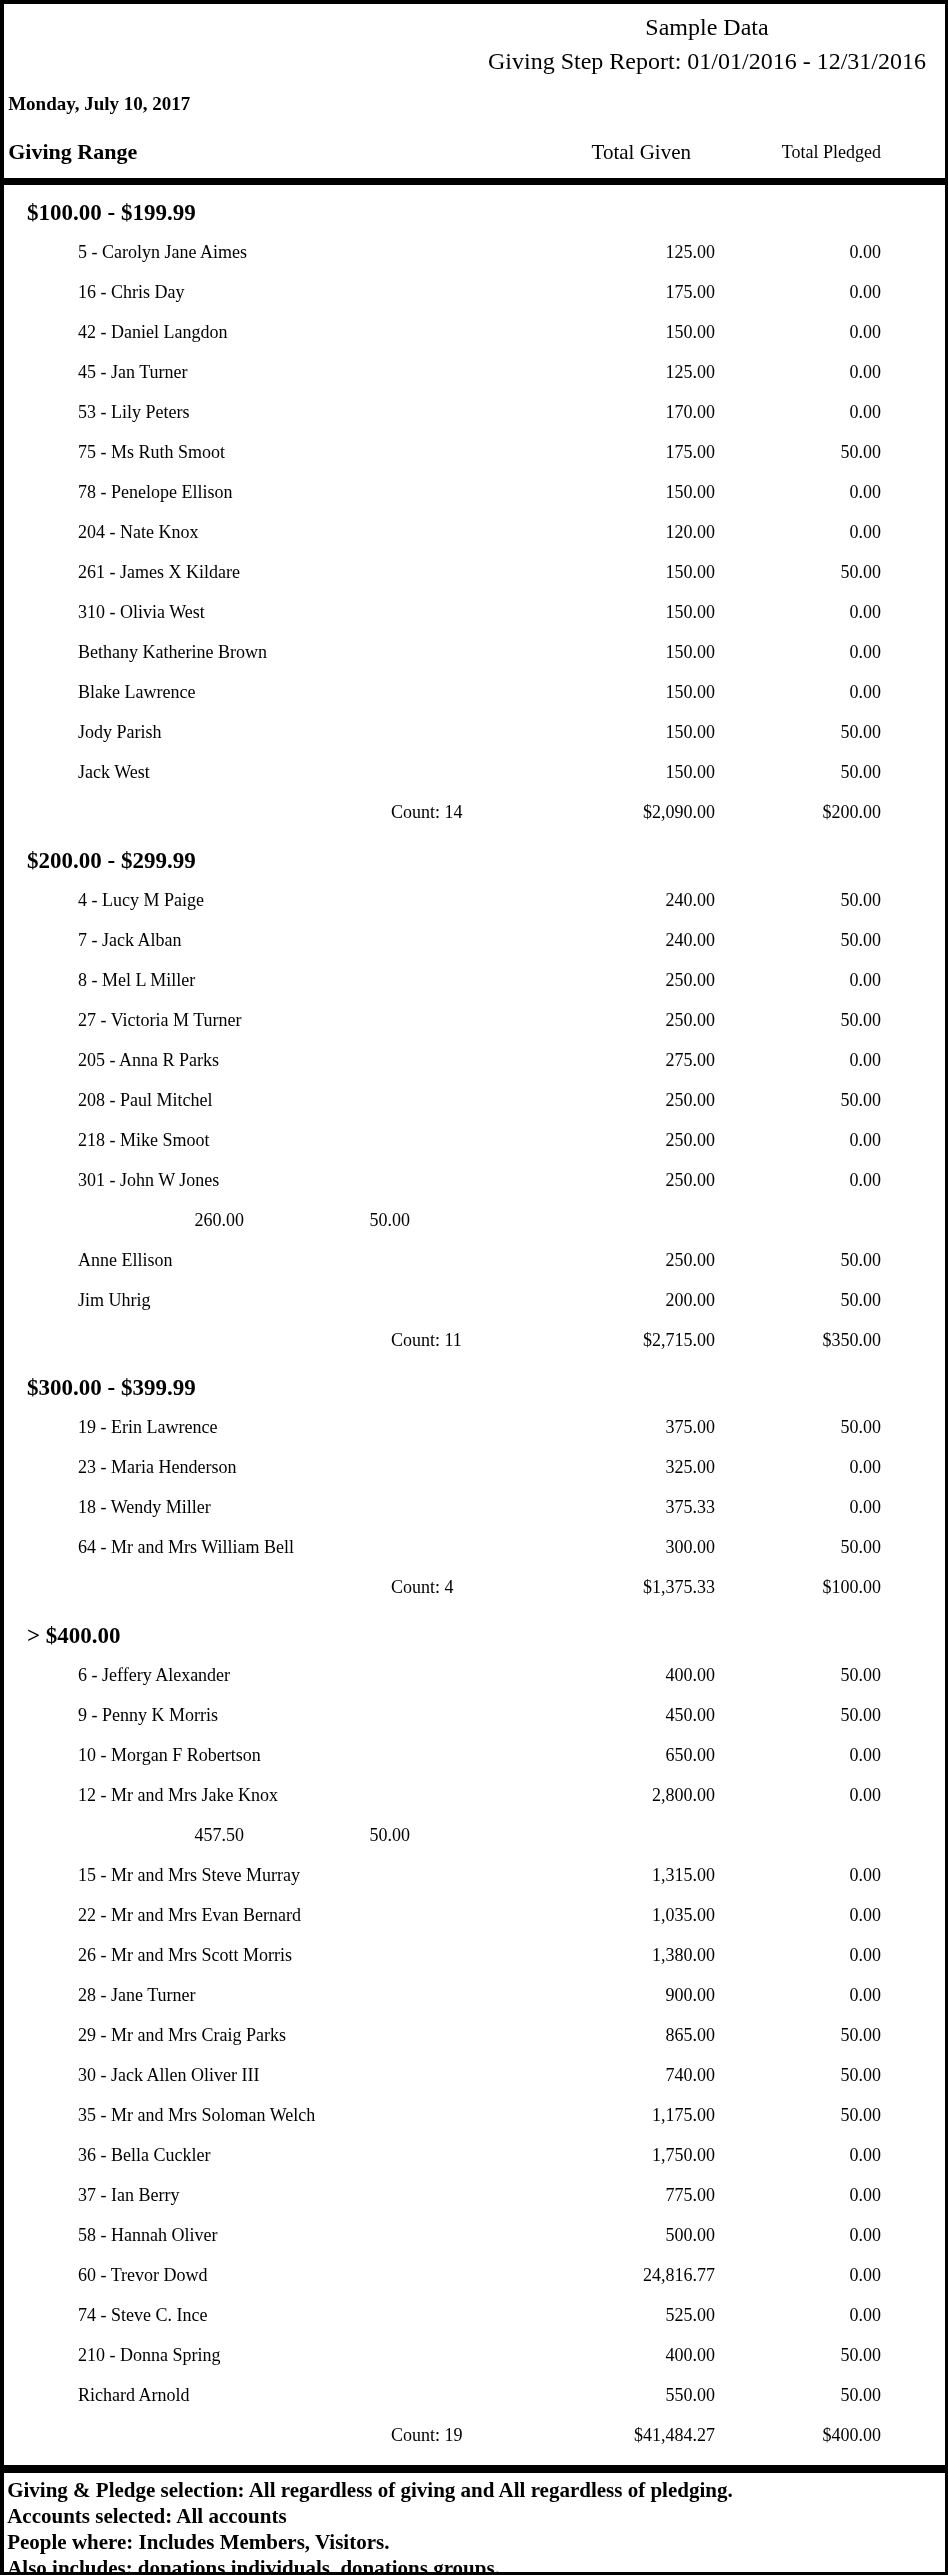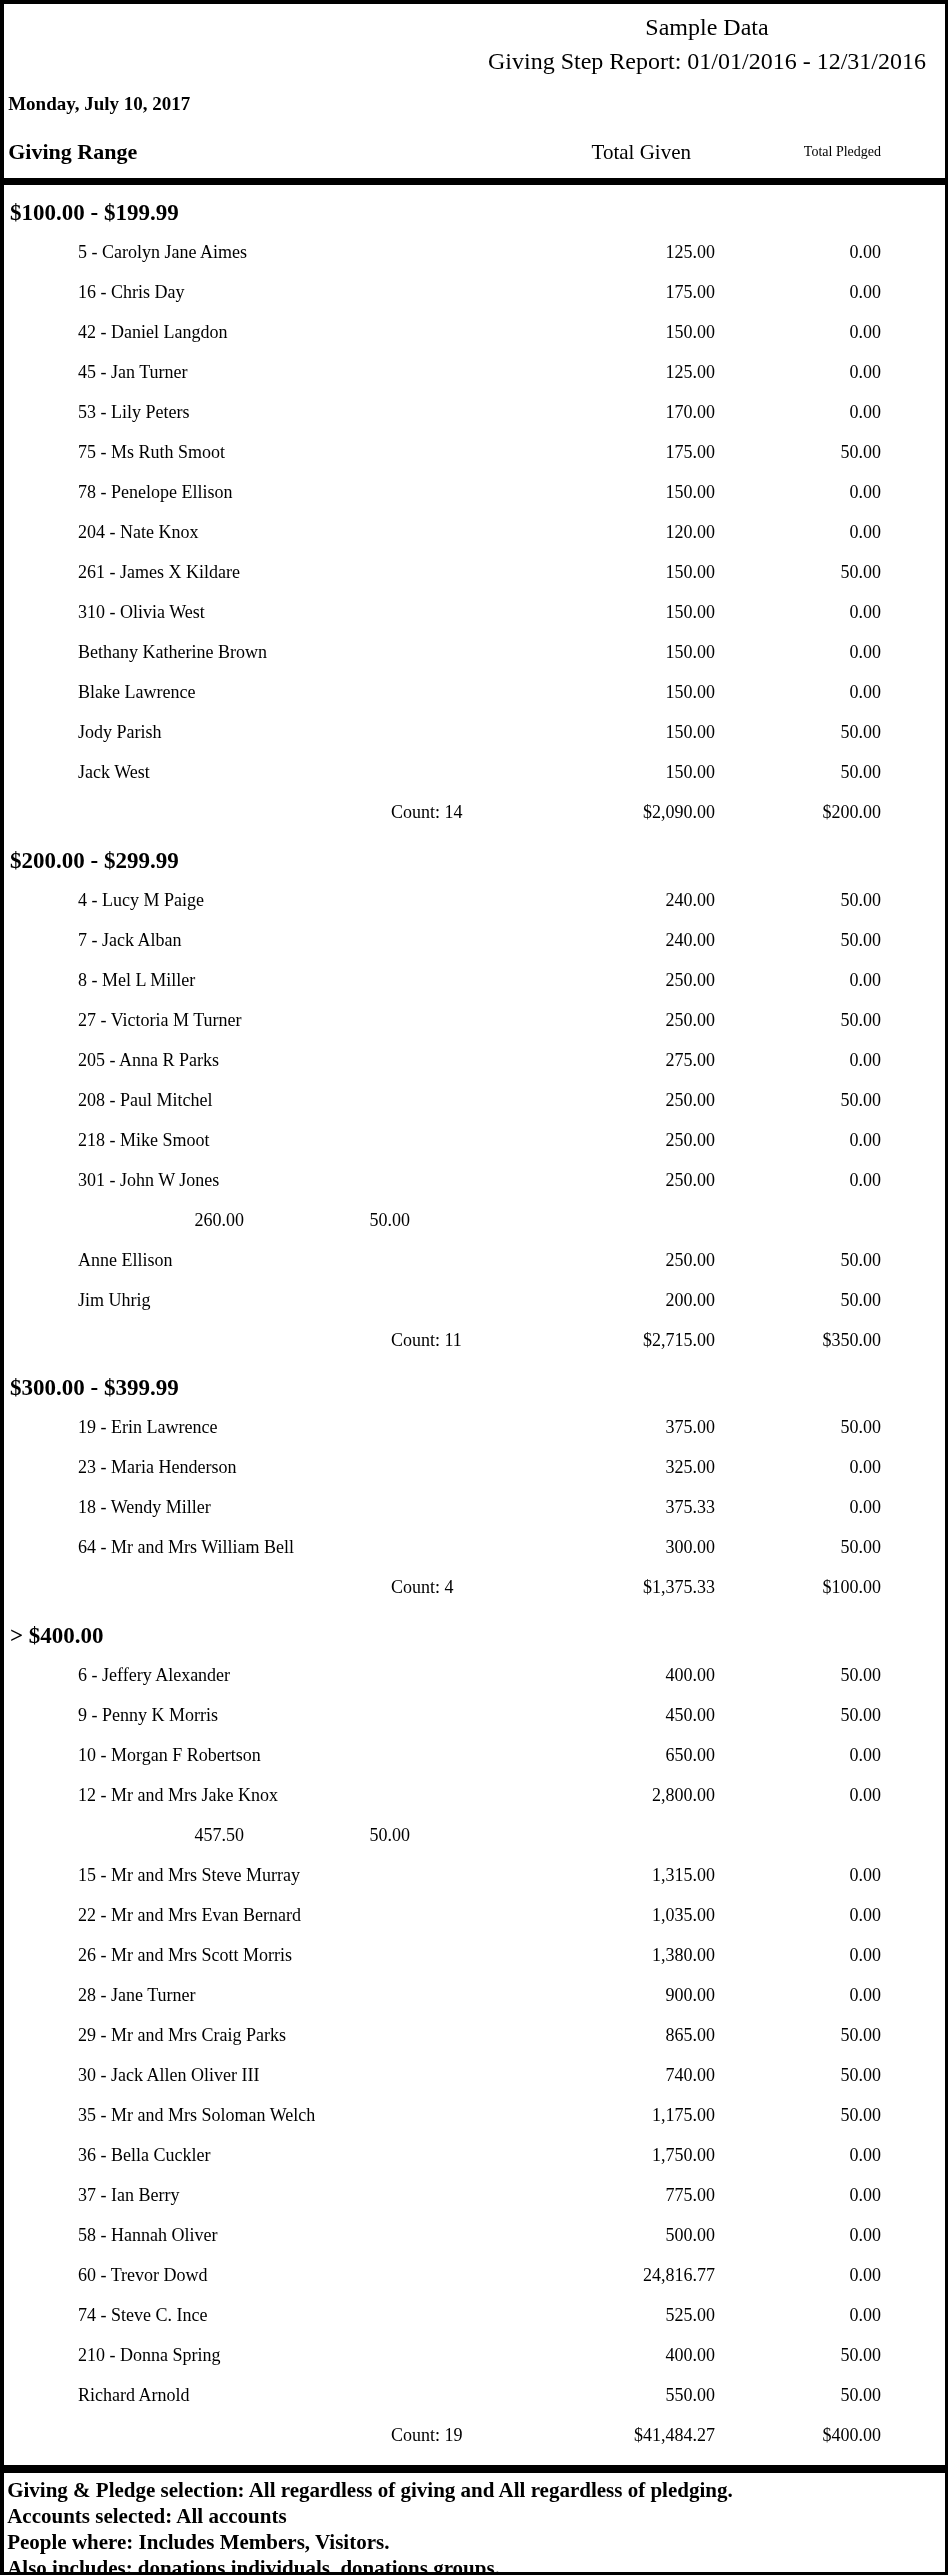--- a/index.html
+++ b/index.html
@@ -48,33 +48,33 @@
   .ch-given {
     width: 166px;
     box-sizing: border-box;
     text-align: right;
     font-size: 21px;
     padding-right: 24px;
   }
   .ch-pledged {
     width: 166px;
     text-align: right;
-    font-size: 14px;
+    font-size: 18px;
   }
   .thick-rule {
     height: 7.4px;
     background: #000000;
     margin-top: 12.7px;
   }
   .group-header {
     font-weight: bold;
     font-size: 23px;
     height: 40px;
     line-height: 41px;
-    padding-left: 6px;
+    padding-left: 23px;
     margin-top: 7.4px;
   }
   .row {
     display: flex;
     height: 40px;
     line-height: 40px;
     padding: 0 64px 0 74px;
     font-size: 18px;
     white-space: nowrap;
   }

